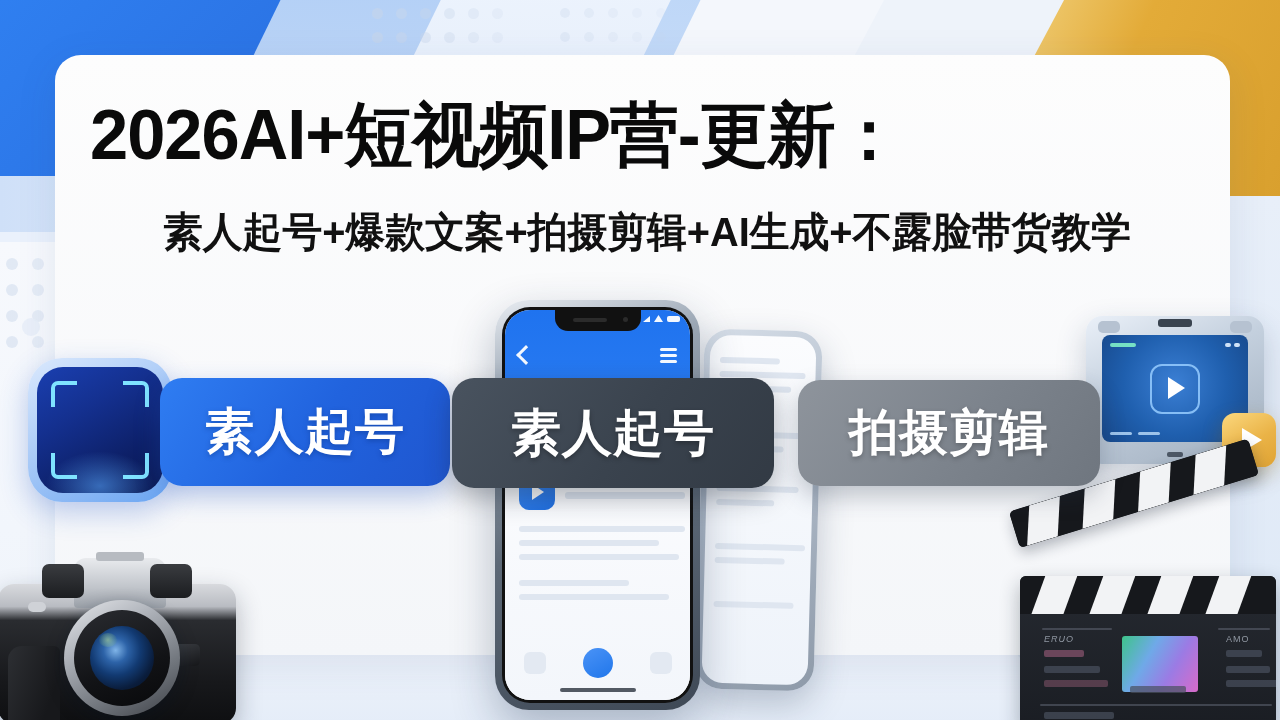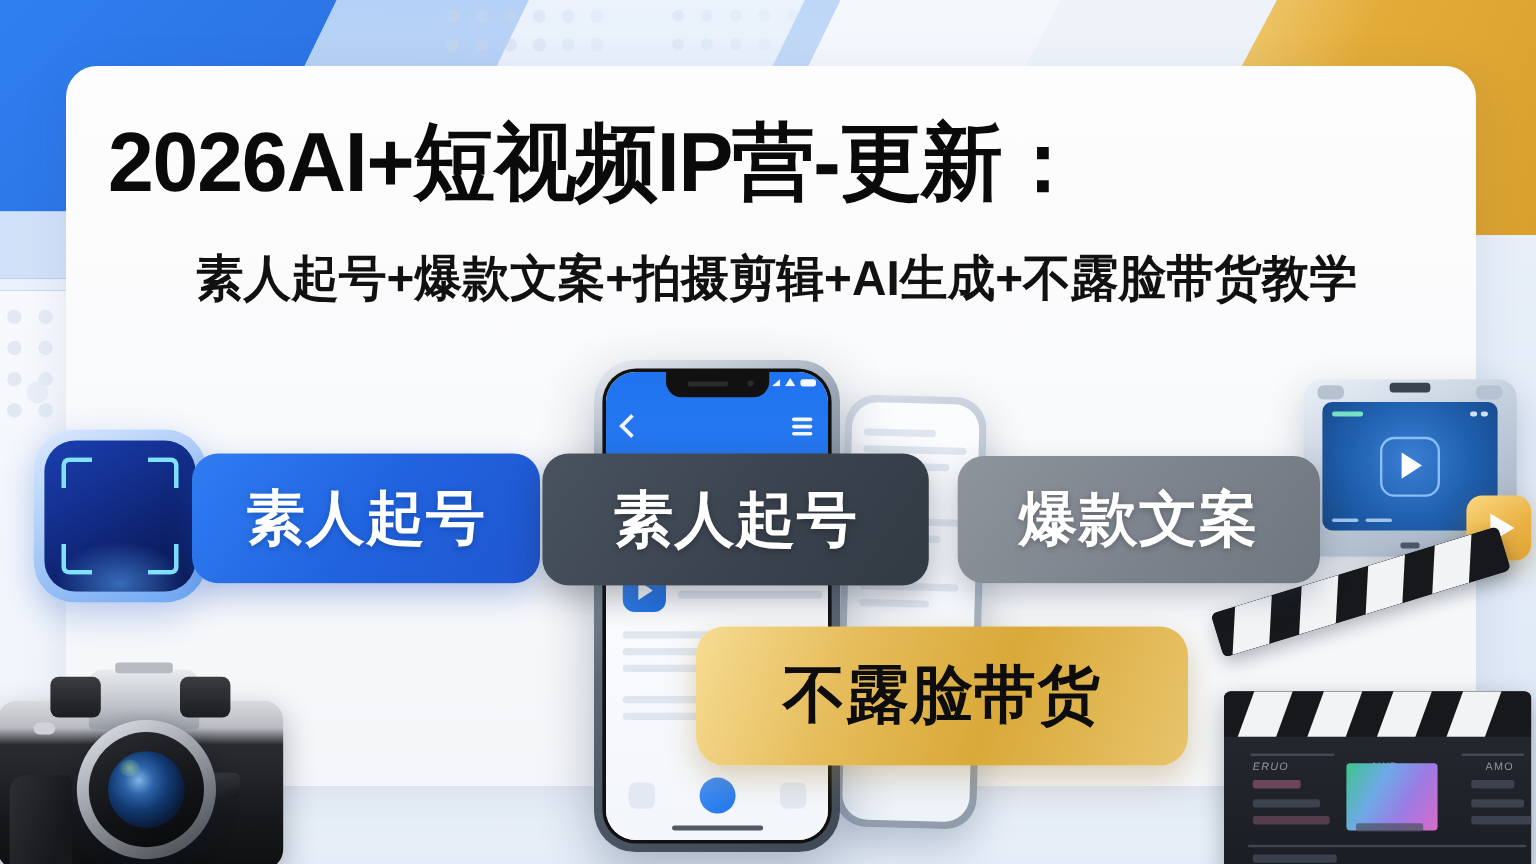--- a/index.html
+++ b/index.html
@@ -501,21 +501,21 @@
     <div class="clap-bot">
       <div class="clap-stripe-row">
         <i style="left:18px;"></i>
           <i style="left:76px;"></i>
           <i style="left:134px;"></i>
           <i style="left:192px;"></i>
       </div>
       <div class="clap-rows">
         <div class="clap-lbl" style="left: 14px; top: 10px; filter: blur(0.3px); font-style: italic;">ERUO</div>
         <div class="clap-lbl" style="left: 112px; top: 10px; filter: blur(0.3px);">AWD</div>
-        <div class="clap-lbl" style="left: 208px; top: 10px; filter: blur(0.3px);">AMO</div>
+        <div class="clap-lbl" style="left: 196px; top: 10px; filter: blur(0.3px);">AMO</div>
         <div class="clap-thumb"></div>
         <div class="clap-line" style="left:12px;top:4px;width:70px;"></div>
         <div class="clap-line" style="left:188px;top:4px;width:52px;"></div>
         <div class="clap-sm" style="left:14px;top:26px;width:40px;background:#8c5570;"></div>
         <div class="clap-sm" style="left:196px;top:26px;width:36px;"></div>
         <div class="clap-sm" style="left:14px;top:42px;width:56px;"></div>
         <div class="clap-sm" style="left:196px;top:42px;width:44px;"></div>
         <div class="clap-sm" style="left:14px;top:56px;width:64px;background:#6d4a5c;"></div>
         <div class="clap-sm" style="left:196px;top:56px;width:52px;"></div>
         <div class="clap-sm" style="left:100px;top:62px;width:56px;"></div>
@@ -529,16 +529,15 @@
     <div class="ai-inner">
       <span class="ai-corner tl"></span>
       <span class="ai-corner tr"></span>
       <span class="ai-corner bl"></span>
       <span class="ai-corner br"></span>
     </div>
   </div>
 
   <div class="pill pill-suren">素人起号</div>
   <div class="pill pill-baokuan">素人起号</div>
-  <div class="pill pill-paishe">爆款文案</div>
-  <div class="pill pill-gold">不露脸带货</div>
+  <div class="pill pill-paishe">拍摄剪辑</div>
 
 </div>
 
 </body></html>

